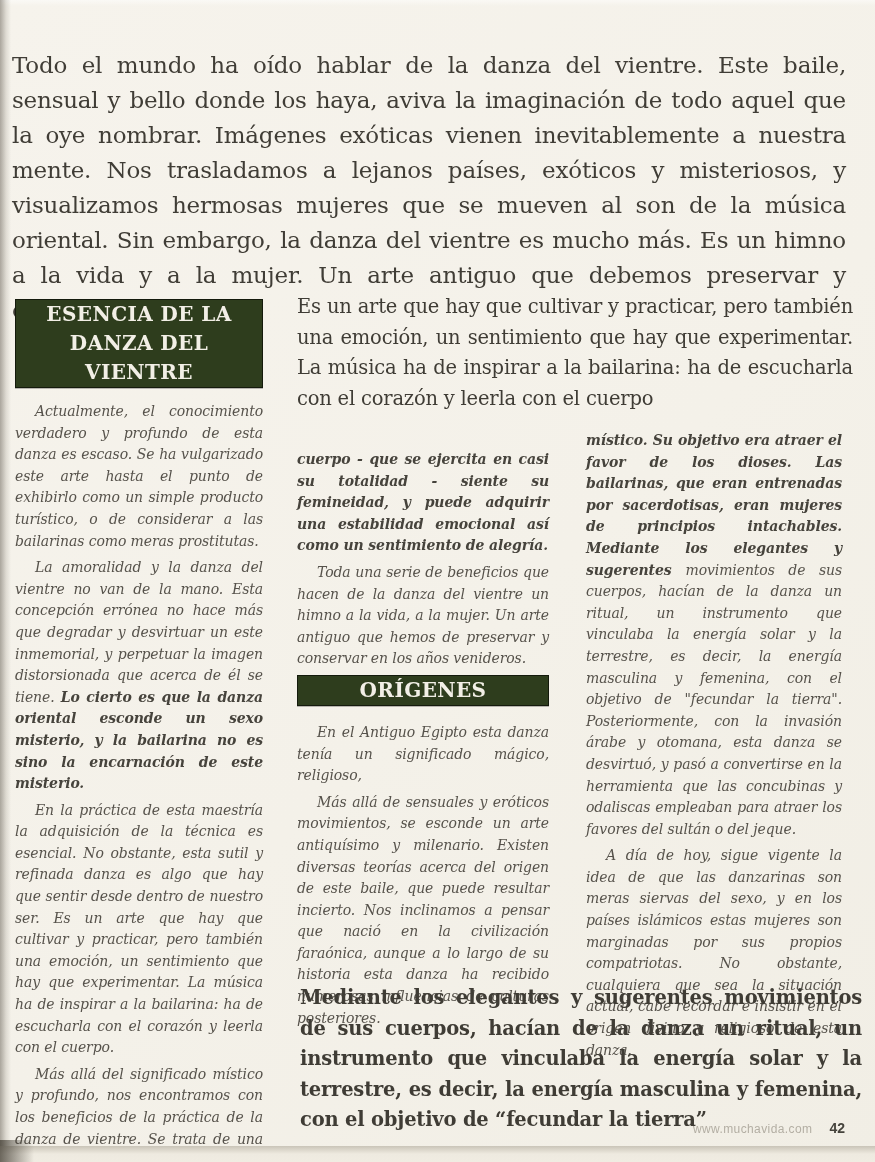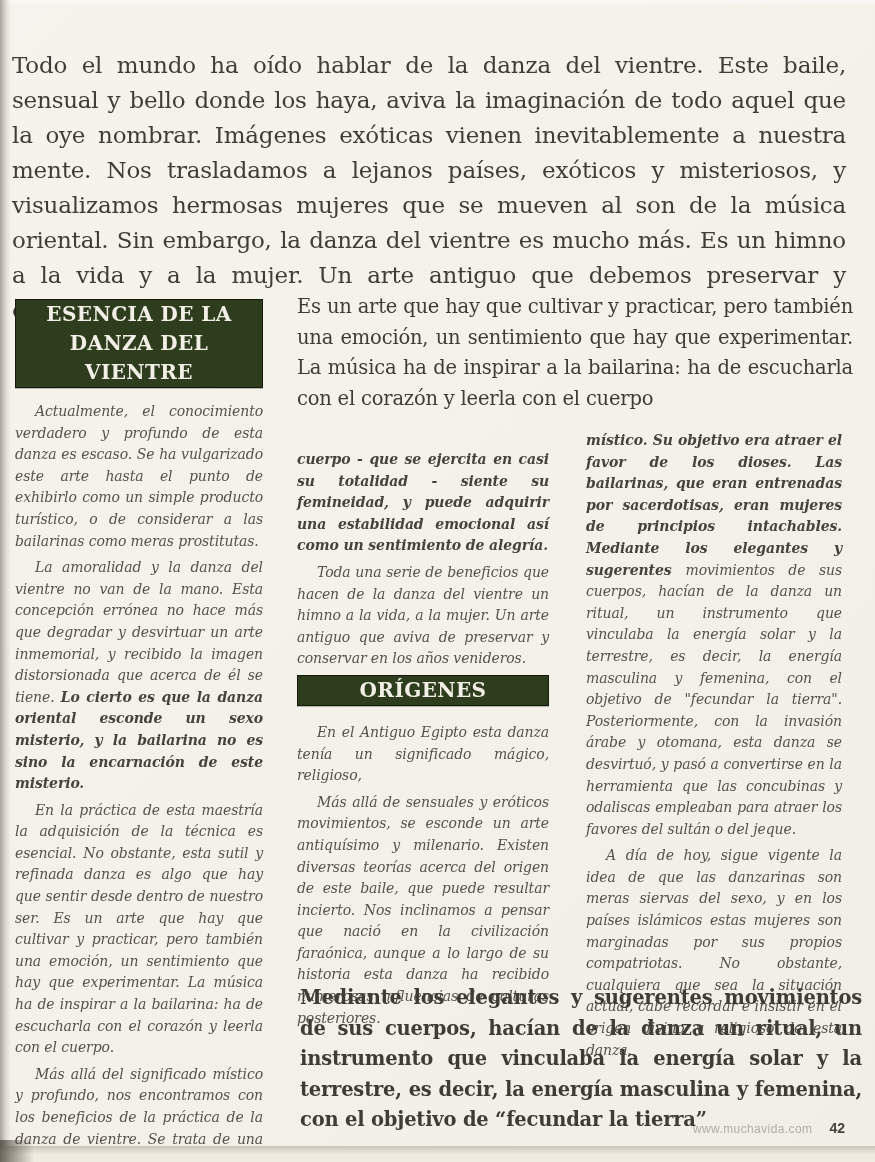--- a/index.html
+++ b/index.html
@@ -85,30 +85,30 @@
 
 <div class="page">
 
   <div class="edge-top"></div>
 
   <div class="intro">Todo el mundo ha oído hablar de la danza del vientre. Este baile, sensual y bello donde los haya, aviva la imaginación de todo aquel que la oye nombrar. Imágenes exóticas vienen inevitablemente a nuestra mente. Nos trasladamos a lejanos países, exóticos y misteriosos, y visualizamos hermosas mujeres que se mueven al son de la música oriental. Sin embargo, la danza del vientre es mucho más. Es un himno a la vida y a la mujer. Un arte antiguo que debemos preservar y conservar.</div>
 
   <div class="col col-left">
     <div class="section-header">ESENCIA DE LA DANZA DEL VIENTRE</div>
     <p>Actualmente, el conocimiento verdadero y profundo de esta danza es escaso. Se ha vulgarizado este arte hasta el punto de exhibirlo como un simple producto turístico, o de considerar a las bailarinas como meras prostitutas.</p>
-    <p><span>La amoralidad y la danza del vientre no van de la mano. Esta concepción errónea no hace más que degradar y desvirtuar un arte inmemorial, y recibido la imagen distorsionada que acerca de él se tiene. </span><span class="b">Lo cierto es que la danza oriental esconde un sexo misterio, y la bailarina no es sino la encarnación de este misterio.</span></p>
+    <p><span>La amoralidad y la danza del vientre no van de la mano. Esta concepción errónea no hace más que degradar y desvirtuar un este inmemorial, y perpetuar la imagen distorsionada que acerca de él se tiene. </span><span class="b">Lo cierto es que la danza oriental esconde un sexo misterio, y la bailarina no es sino la encarnación de este misterio.</span></p>
     <p>En la práctica de esta maestría la adquisición de la técnica es esencial. No obstante, esta sutil y refinada danza es algo que hay que sentir desde dentro de nuestro ser. Es un arte que hay que cultivar y practicar, pero también una emoción, un sentimiento que hay que experimentar. La música ha de inspirar a la bailarina: ha de escucharla con el corazón y leerla con el cuerpo.</p>
     <p><span>Más allá del significado místico y profundo, nos encontramos con los beneficios de la práctica de la danza de vientre. Se trata de una actividad apta para las mujeres de cualquier edad, muy beneficiosa tanto para la salud física como psíquica y emocional. </span></p>
   </div>
 
   <div class="pullquote pq-top">Es un arte que hay que cultivar y practicar, pero también una emoción, un sentimiento que hay que experimentar. La música ha de inspirar a la bailarina: ha de escucharla con el corazón y leerla con el cuerpo</div>
 
   <div class="col col-mid">
     <p class="noindent b">cuerpo - que se ejercita en casi su totalidad - siente su femineidad, y puede adquirir una estabilidad emocional así como un sentimiento de alegría.</p>
-    <p>Toda una serie de beneficios que hacen de la danza del vientre un himno a la vida, a la mujer. Un arte antiguo que aviva de preservar y conservar en los años venideros.</p>
+    <p>Toda una serie de beneficios que hacen de la danza del vientre un himno a la vida, a la mujer. Un arte antiguo que hemos de preservar y conservar en los años venideros.</p>
     <div class="section-header">ORÍGENES</div>
     <p>En el Antiguo Egipto esta danza tenía un significado mágico, religioso,</p>
     <p>Más allá de sensuales y eróticos movimientos, se esconde un arte antiquísimo y milenario. Existen diversas teorías acerca del origen de este baile, que puede resultar incierto. Nos inclinamos a pensar que nació en la civilización faraónica, aunque a lo largo de su historia esta danza ha recibido numerosas influencias de culturas posteriores.</p>
   </div>
 
   <div class="col col-right">
     <p class="noindent"><span class="b">místico. Su objetivo era atraer el favor de los dioses. Las bailarinas, que eran entrenadas por sacerdotisas, eran mujeres de principios intachables. Mediante los elegantes y sugerentes </span><span>movimientos de sus cuerpos, hacían de la danza un ritual, un instrumento que vinculaba la energía solar y la terrestre, es decir, la energía masculina y femenina, con el objetivo de "fecundar la tierra". Posteriormente, con la invasión árabe y otomana, esta danza se desvirtuó, y pasó a convertirse en la herramienta que las concubinas y odaliscas empleaban para atraer los favores del sultán o del jeque.</span></p>
     <p>A día de hoy, sigue vigente la idea de que las danzarinas son meras siervas del sexo, y en los países islámicos estas mujeres son marginadas por sus propios compatriotas. No obstante, cualquiera que sea la situación actual, cabe recordar e insistir en el origen divino y religioso de esta danza.</p>
   </div>
 

